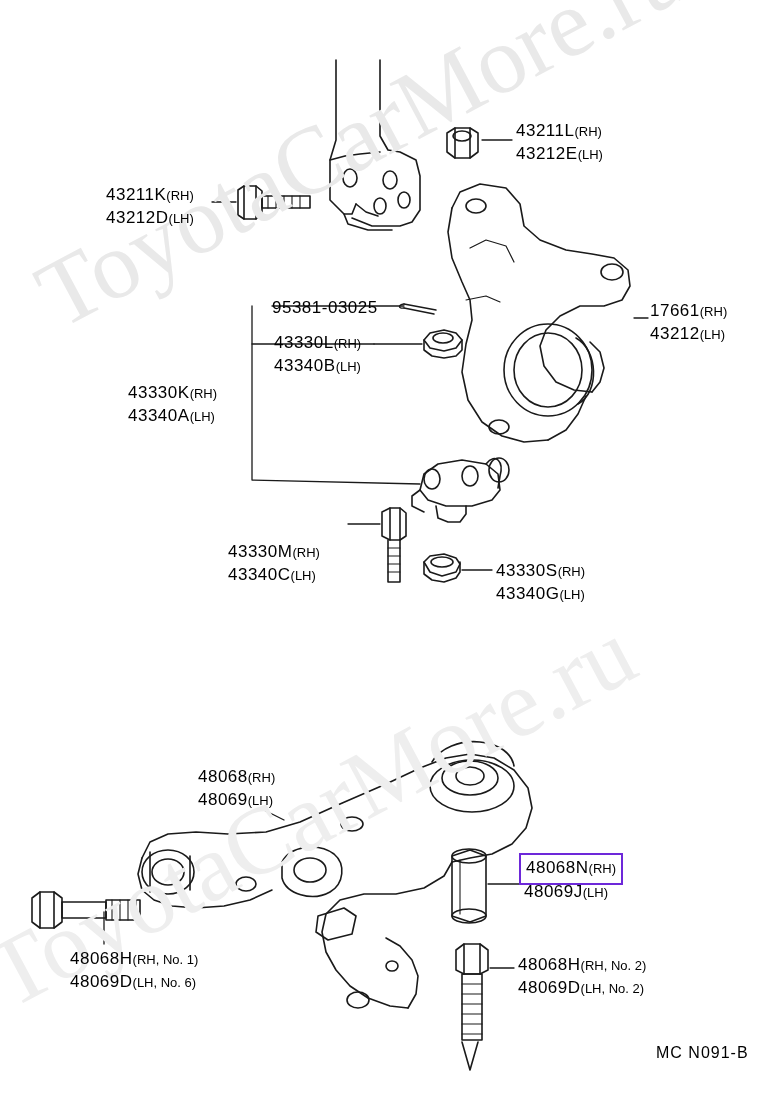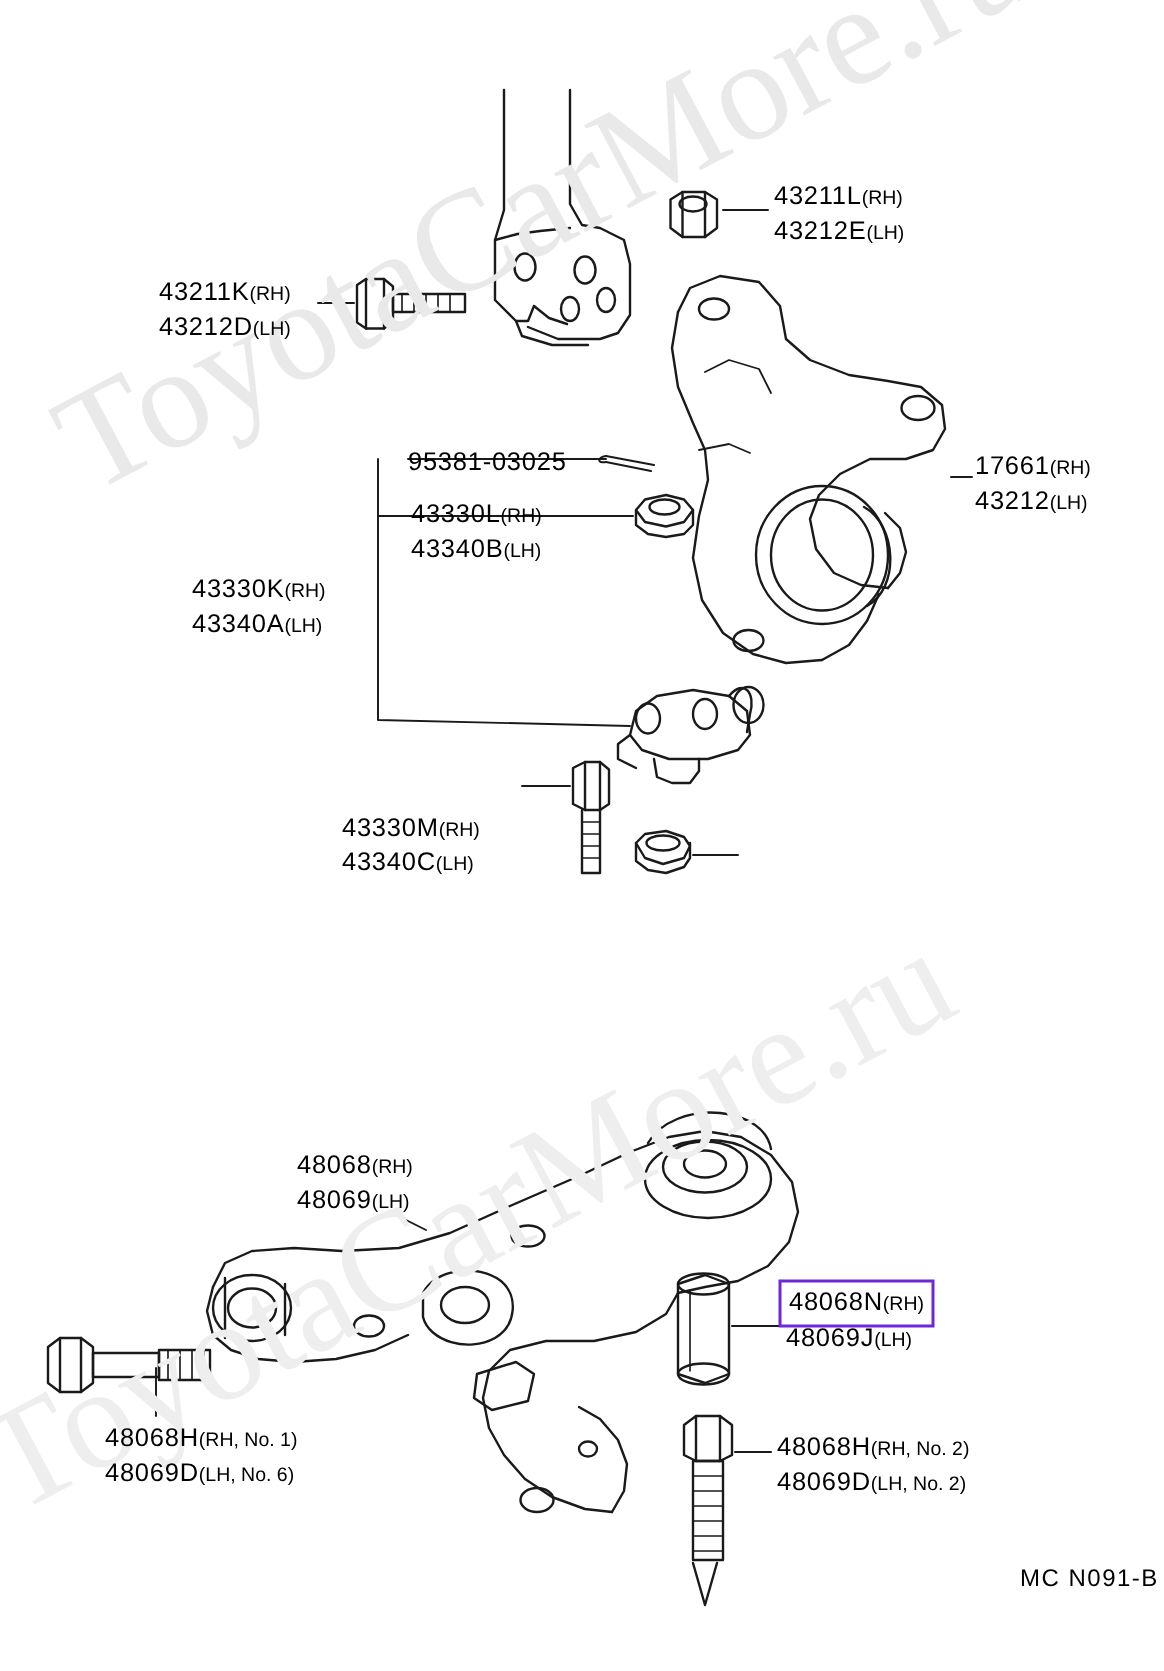--- a/index.html
+++ b/index.html
@@ -49,21 +49,20 @@
     border: 2px solid #6d28d9;
     padding: 2px 5px 3px 5px;
     background: rgba(255,255,255,0.0);
   }
   .footer-code {
     position: absolute;
     z-index: 6;
     font-size: 16px;
     letter-spacing: 1px;
     font-family: "Liberation Sans", sans-serif;
-    margin-left: 24px;
   }
 </style>
 </head>
 <body>
 
 <div id="page">
 
   <svg class="wm" viewBox="0 0 776 1114">
     <text x="60" y="330" transform="rotate(-28 60 330)" font-family="Liberation Serif, serif" font-size="96" fill="#e9e9e9">ToyotaCarMore.ru</text>
     <text x="10" y="1010" transform="rotate(-28 10 1010)" font-family="Liberation Serif, serif" font-size="96" fill="#eeeeee">ToyotaCarMore.ru</text>
@@ -244,20 +243,24 @@
   <div class="label" style="left:128px; top:382px;">
     <div><span>43330K</span><span class="sub">(RH)</span></div>
     <div><span>43340A</span><span class="sub">(LH)</span></div>
   </div>
 
   <div class="label" style="left:228px; top:518px;margin-top:23px;">
     <div><span>43330M</span><span class="sub">(RH)</span></div>
     <div><span>43340C</span><span class="sub">(LH)</span></div>
   </div>
 
+  <div class="label" style="left:496px; top:560px;">
+    <div><span>43330S</span><span class="sub">(RH)</span></div>
+    <div><span>43340G</span><span class="sub">(LH)</span></div>
+  </div>
 
   <div class="label" style="left:198px; top:766px;">
     <div><span>48068</span><span class="sub">(RH)</span></div>
     <div><span>48069</span><span class="sub">(LH)</span></div>
   </div>
 
   <div class="label highlight" style="left:519px; top:853px;">
     <span>48068N</span><span class="sub">(RH)</span>
   </div>
 

